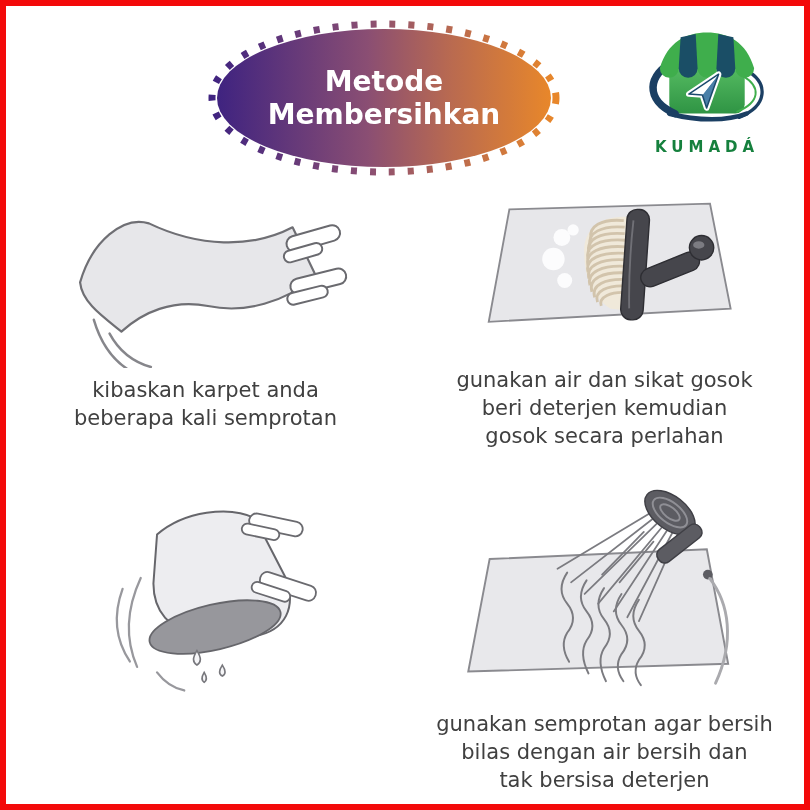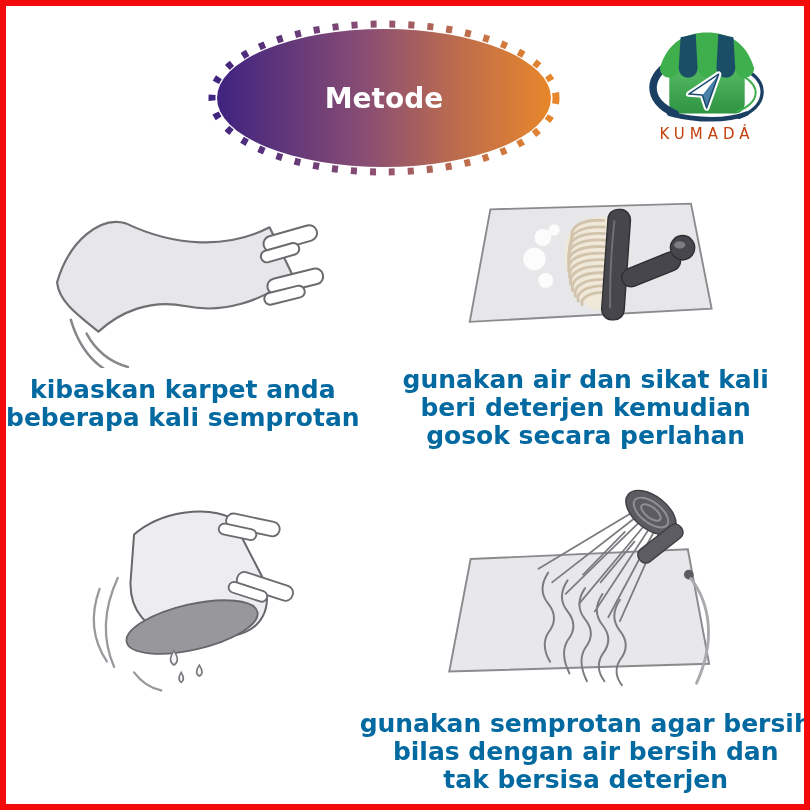--- a/index.html
+++ b/index.html
@@ -12,35 +12,35 @@
   .header{position:relative;height:180px;padding-left:7px;}
   .badge-wrap{position:absolute;left:200px;top:12px;width:356px;height:160px;}
   .badge-wrap svg{position:absolute;inset:0;width:100%;height:100%;}
   .badge-text{
     position:absolute;inset:0;display:flex;flex-direction:column;
     align-items:center;justify-content:center;
     color:#ffffff;font-weight:bold;font-size:28px;line-height:33px;text-align:center;
   }
   .logo{position:absolute;right:14px;top:20px;width:166px;text-align:center;}
   .logo svg{display:block;margin:0 auto;width:132px;height:96px;}
-  .logo-text{font-size:15px;font-weight:normal;letter-spacing:5px;color:#c2410c;margin-top:3px;}
+  .logo-text{font-size:15px;font-weight:bold;letter-spacing:5px;color:#15803d;margin-top:16px;}
   
   .grid{
     display:grid;grid-template-columns:1fr 1fr;grid-template-rows:276px auto;
     width:100%;box-sizing:border-box;
   }
   .step{display:flex;flex-direction:column;align-items:center;}
   .art{display:flex;align-items:flex-end;justify-content:center;}
   .q1 .art{height:182px;}
   .q2 .art{height:172px;}
   .q3 .art{height:212px;margin-top:28px;}
   .q4 .art{height:222px;margin-top:18px;}
   .caption{
-    text-align:center;font-weight:bold;color:#0369a1;
-    font-size:25px;line-height:28px;margin-top:8px;white-space:nowrap;
+    text-align:center;font-weight:normal;color:#404040;
+    font-size:21px;line-height:28px;margin-top:8px;white-space:nowrap;
   }
 </style>
 </head>
 <body>
 
 <div class="canvas">
 
   <div class="header">
 
     <div class="badge-wrap">
@@ -51,20 +51,21 @@
             <stop offset="45%" stop-color="#8a4e73"></stop>
             <stop offset="70%" stop-color="#b96a50"></stop>
             <stop offset="100%" stop-color="#e8872a"></stop>
           </linearGradient>
         </defs>
         <ellipse cx="178" cy="80" rx="167" ry="69" fill="url(#badgeGrad)"></ellipse>
         <ellipse cx="178" cy="80" rx="172" ry="74" fill="none" stroke="url(#badgeGrad)" stroke-width="7" stroke-dasharray="6 13"></ellipse>
       </svg>
       <div class="badge-text">
         <div>Metode</div>
+        <div>Membersihkan</div>
       </div>
     </div>
 
     <div class="logo">
       <svg viewBox="0 0 140 100" aria-hidden="true">
 
         <g>
           <defs>
             <linearGradient id="bodyGrad" x1="0" y1="0" x2="0" y2="1">
               <stop offset="0%" stop-color="#57bd63"></stop>
@@ -159,21 +160,21 @@
             </g>
             <g transform="rotate(-22 210 92)">
               <rect x="198" y="82" width="66" height="20" rx="10" fill="#46464c" stroke="#2e2e33" stroke-width="1.5"></rect>
             </g>
             <circle cx="263" cy="61" r="13" fill="#46464c" stroke="#2e2e33" stroke-width="1.5"></circle>
             <ellipse cx="260" cy="58" rx="6" ry="4" fill="#7c7c82"></ellipse>
           </g>
         </svg>
       </div>
       <div class="caption">
-        <div>gunakan air dan sikat kali</div>
+        <div>gunakan air dan sikat gosok</div>
         <div>beri deterjen kemudian</div>
         <div>gosok secara perlahan</div>
       </div>
     </div>
 
     <div class="step q3">
       <div class="art">
         <svg width="272" height="208" viewBox="0 0 300 228" aria-hidden="true">
           <g fill="none" stroke="#98989d" stroke-width="2.5" stroke-linecap="round">
             <path d="M58,104 q-16,44 8,80"></path>

